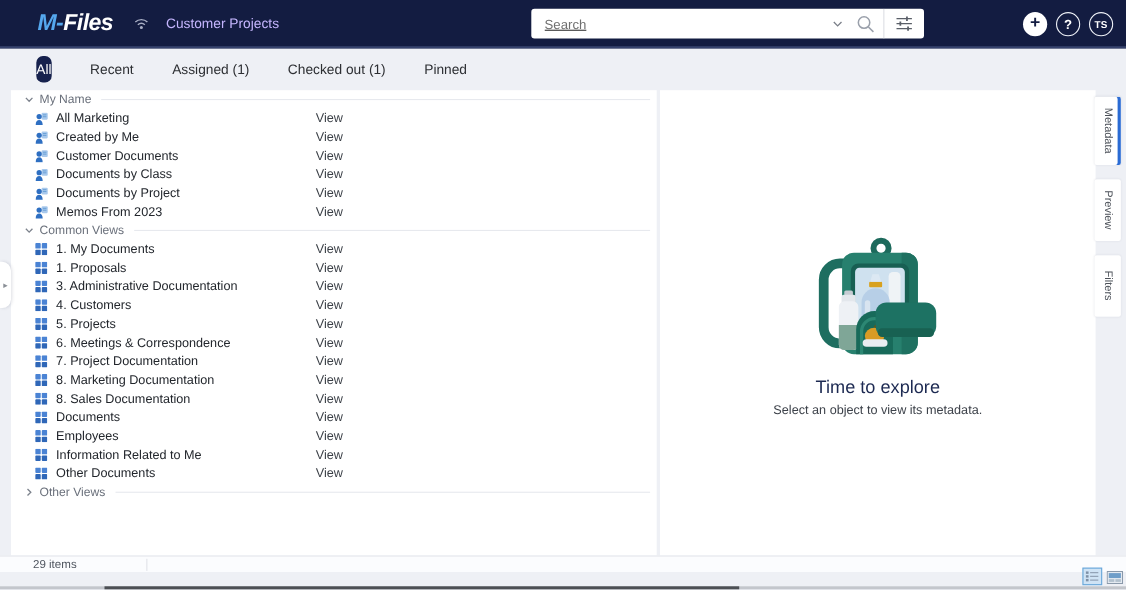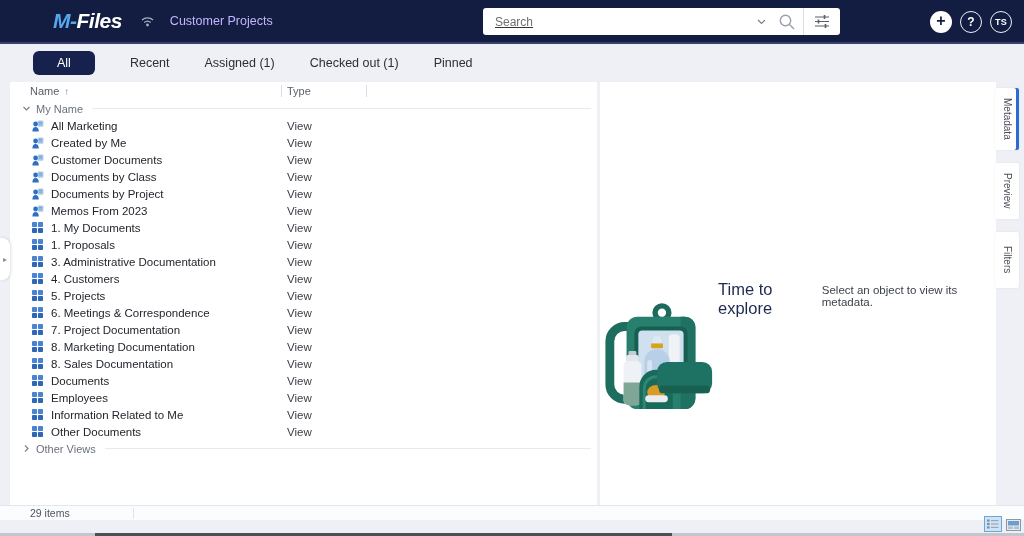--- a/index.html
+++ b/index.html
@@ -10,21 +10,21 @@
     background:#eef0f5;
     color:#22262c;
   }
 
   
   .topbar {
     position:absolute; left:0; top:0; width:1024px; height:44px;
     background:#131c41; border-bottom:2px solid #36426d;
     display:flex; align-items:center;
   }
-  .logo { margin-left:53px; font-style:italic; font-weight:700; font-size:21px; letter-spacing:-0.5px; white-space:nowrap; }
+  .logo { margin-left:34px; font-style:italic; font-weight:700; font-size:21px; letter-spacing:-0.5px; white-space:nowrap; }
   .logo .p1 { color:#55a8ee; }
   .logo .p2 { color:#ffffff; }
   .wifi { margin-left:18px; display:flex; align-items:center; }
   .vault-name { margin-left:15px; color:#c4b5fd; font-size:12.5px; }
 
   .search-wrap {
     position:absolute; left:483px; top:8px; width:357px; height:27px;
     background:#ffffff; border-radius:3px; display:flex; align-items:center; overflow:hidden;
   }
   .search-input {
@@ -46,21 +46,21 @@
   .plus-btn { background:#ffffff; color:#131c41; font-size:16px; line-height:1; padding-bottom:2px; }
   .help-btn { border:1.5px solid #eef1f7; font-size:12px; }
   .avatar-btn { border:1.5px solid #eef1f7; font-size:9px; letter-spacing:0.3px; }
 
   
   .tabbar {
     position:absolute; left:0; top:44px; width:1024px; height:38px;
     display:flex; align-items:center; padding-left:33px; gap:35px;
   }
   .tab { font-size:12.5px; color:#2d2f33; cursor:default; white-space:nowrap; }
-  .tab.active { background:#16214d; color:#ffffff; padding:5px 24px; border-radius:6px; }
+  .tab.active { background:#16214d; color:#ffffff; padding:5px 0; border-radius:6px; }
 
   
   .list-panel {
     position:absolute; left:10px; top:82px; width:587px; height:423px;
     background:#ffffff; overflow:hidden;
   }
   .col-header { position:relative; height:18px; }
   .col-name { position:absolute; left:20px; top:3px; font-size:11px; color:#5a6069; }
   .sort-arrow { font-size:10px; color:#80868f; margin-left:5px; }
   .col-type { position:absolute; left:277px; top:3px; font-size:11px; color:#5a6069; }
@@ -72,21 +72,21 @@
   .group-line { flex:1; height:1px; background:#e7e9ee; margin-left:9px; margin-right:6px; }
 
   .item-row { position:relative; height:17px; display:flex; align-items:center; padding-left:22px; }
   .item-icon { display:flex; align-items:center; width:13px; }
   .item-name { font-size:11.5px; color:#22262c; margin-left:6px; white-space:nowrap; }
   .item-type { position:absolute; left:277px; font-size:11.5px; color:#3a3f46; }
 
   
   .meta-panel {
     position:absolute; left:600px; top:82px; width:396px; height:423px;
-    background:#ffffff; display:flex; flex-direction:row; align-items:center;
+    background:#ffffff; display:flex; flex-direction:column; align-items:center;
   }
   .illustration { margin-top:128px; }
   .explore-title { margin-top:10px; font-size:16.5px; color:#1d2a52; }
   .explore-sub { margin-top:5px; font-size:11.5px; color:#3d424a; }
 
   
   .side-tabs { position:absolute; left:995px; top:88px; width:26px; display:flex; flex-direction:column; gap:13px; }
   .side-tab {
     width:24px; min-height:56px; background:#ffffff; border-radius:2px;
     display:flex; align-items:center; justify-content:center;
@@ -168,26 +168,20 @@
 
 <div class="tabbar" id="tabbar">
     <div class="tab active">All</div>
     <div class="tab">Recent</div>
     <div class="tab">Assigned (1)</div>
     <div class="tab">Checked out (1)</div>
     <div class="tab">Pinned</div>
   </div>
 
 <div class="list-panel">
-  <div class="col-header">
-    <span class="col-name"><span>Name</span><span class="sort-arrow">↑</span></span>
-    <span class="col-line" style="left:271px;"></span>
-    <span class="col-type">Type</span>
-    <span class="col-line" style="left:356px;"></span>
-  </div>
   <div id="list-body">
       <div class="group-row">
         <span class="group-chevron">
           <svg width="9" height="9" viewBox="0 0 9 9">
             <polyline points="1.5,3 4.5,6 7.5,3" fill="none" stroke="#7c828c" stroke-width="1.2"></polyline>
           </svg>
         </span>
         <span class="group-label">My Name</span>
         <span class="group-line"></span>
       </div>
@@ -261,20 +255,29 @@
           <svg width="12" height="12" viewBox="0 0 12 12">
             <rect x="5.8" y="0.6" width="5.6" height="6.2" rx="1" fill="#a9c9ec"></rect>
             <rect x="7" y="1.9" width="3.2" height="1" fill="#6ea3d8"></rect>
             <rect x="7" y="3.6" width="3.2" height="1" fill="#6ea3d8"></rect>
             <circle cx="3.6" cy="4" r="2.4" fill="#2e6fc2"></circle>
             <path d="M0.4,11.6 C0.4,8.4 1.8,7 3.6,7 C5.4,7 6.8,8.4 6.8,11.6 Z" fill="#2e6fc2"></path>
           </svg>
         </span>
         <span class="item-name">Memos From 2023</span>
         <span class="item-type">View</span>
+      </div>
+      <div class="group-row">
+        <span class="group-chevron">
+          <svg width="9" height="9" viewBox="0 0 9 9">
+            <polyline points="1.5,3 4.5,6 7.5,3" fill="none" stroke="#7c828c" stroke-width="1.2"></polyline>
+          </svg>
+        </span>
+        <span class="group-label">Common Views</span>
+        <span class="group-line"></span>
       </div>
       <div class="item-row">
         <span class="item-icon">
           <svg width="11" height="11" viewBox="0 0 11 11">
             <rect x="0" y="0" width="5" height="5" rx="0.8" fill="#4a83d4"></rect>
             <rect x="6" y="0" width="5" height="5" rx="0.8" fill="#4a83d4"></rect>
             <rect x="0" y="6" width="5" height="5" rx="0.8" fill="#2f67b8"></rect>
             <rect x="6" y="6" width="5" height="5" rx="0.8" fill="#2f67b8"></rect>
           </svg>
         </span>

